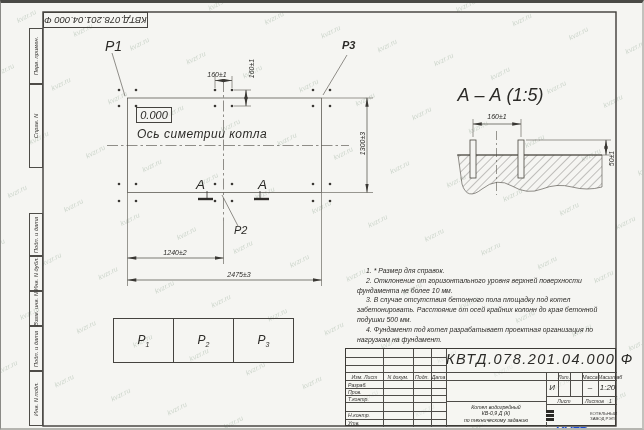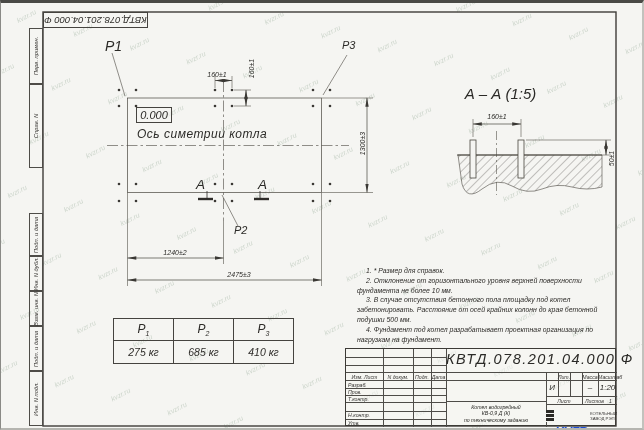--- a/index.html
+++ b/index.html
@@ -271,59 +271,54 @@
     <span>Взам. инв. N</span>
     </div>
   <div class="mbox" style="left:28px;top:323px;width:14px;height:45px;">
     <span>Подп. и дата</span>
     </div>
   <div class="mbox" style="left:28px;top:368px;width:14px;height:55px;">
     <span>Инв. N подл.</span>
     </div>
 
   <div class="lbl" style="left:104px;top:35px;font-size:14px;">P1</div>
-  <div class="lbl" style="left:341px;top:36px;font-size:11px;">P3</div>
+  <div class="lbl" style="left:341px;top:36px;font-size:11px;font-weight:bold;">P3</div>
   <div class="lbl" style="left:233px;top:221px;font-size:11px;">P2</div>
 
   <div class="lbl" style="left:135px;top:104px;">
       <div id="elev" class="it">0.000</div>
     </div>
   <div class="lbl" style="left:136px;top:124px;font-size:12px;letter-spacing:0.5px;">Ось симетрии котла</div>
 
   <div class="lbl dim ctr" style="left:196px;top:68px;width:40px;">160±1</div>
   <div class="lbl dim ctr rot90" style="left:233px;top:62px;width:34px;">160±1</div>
   <div class="lbl dim ctr rot90" style="left:341px;top:137px;width:40px;">1300±3</div>
   <div class="lbl dim ctr" style="left:144px;top:246px;width:60px;">1240±2</div>
   <div class="lbl dim ctr" style="left:208px;top:268px;width:60px;">2475±3</div>
 
   <div class="lbl" style="left:195px;top:174px;font-size:13.5px;">А</div>
   <div class="lbl" style="left:257px;top:174px;font-size:13.5px;">А</div>
 
-  <div class="lbl ctr" style="left:452px;top:82px;width:95px;font-size:15px;">А – А (1:5)</div>
+  <div class="lbl ctr" style="left:452px;top:82px;width:95px;font-size:18px;">А – А (1:5)</div>
   <div class="lbl dim ctr" style="left:476px;top:110px;width:40px;">160±1</div>
   <div class="lbl dim ctr rot90" style="left:595px;top:152px;width:30px;">50±1</div>
 
   <div id="notes">
     <p>1. * Размер для справок.</p>
     <p>2. Отклонение от горизонтального уровня верхней поверхности фундамента не более 10 мм.</p>
     <p>3. В случае отсутствия бетонного пола площадку под котел забетонировать. Расстояние от осей крайних колонн до края бетонной подушки 500 мм.</p>
     <p>4. Фундамент под котел разрабатывает проектная организация по нагрузкам на фундамент.</p>
   </div>
 
   <table id="load-table">
     <tbody>
         <tr>
       <td class="hdr"><span>P</span><sub>1</sub></td>
       <td class="hdr"><span>P</span><sub>2</sub></td>
       <td class="hdr"><span>P</span><sub>3</sub></td>
-    </tr>
-    <tr>
-      <td class="val">275 кг</td>
-      <td class="val">685 кг</td>
-      <td class="val">410 кг</td>
     </tr>
   </tbody>
     </table>
 
   <div id="tblock">
 
     <div class="tl" style="left:0;top:8px;width:100px;height:1px;"></div>
     <div class="tl" style="left:0;top:16px;width:100px;height:1px;"></div>
     <div class="tl" style="left:0;top:23px;width:271px;height:1px;"></div>
     <div class="tl" style="left:0;top:31px;width:271px;height:1px;"></div>

